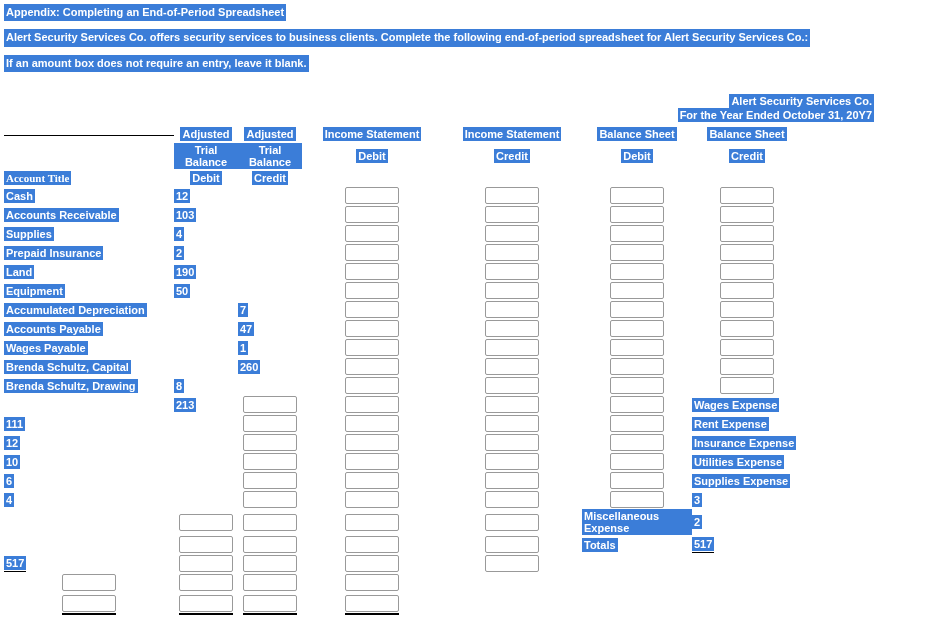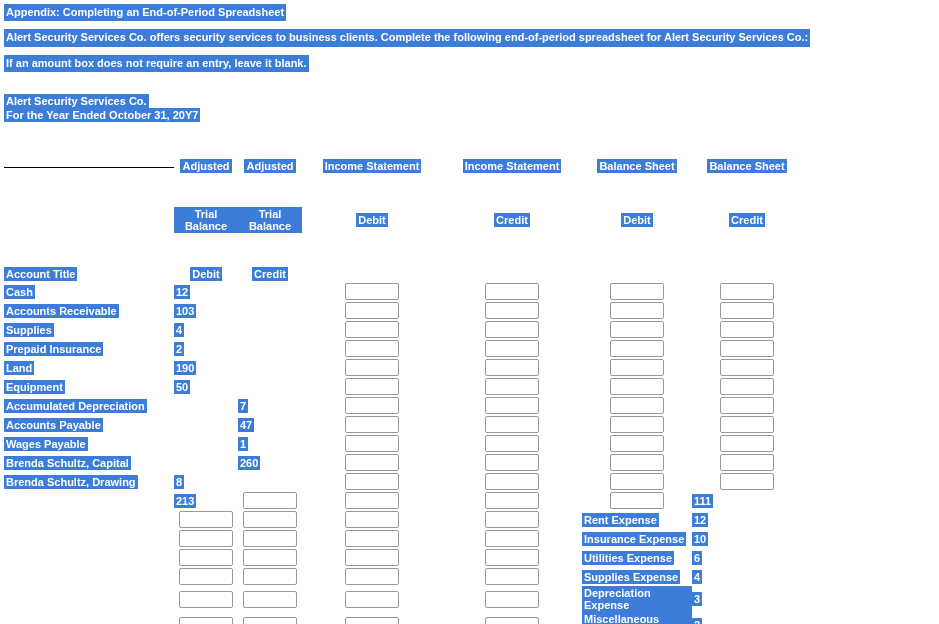--- a/index.html
+++ b/index.html
@@ -17,33 +17,32 @@
       padding: 1px 2px;
     }
     .instruction-block {
       margin-bottom: 8px;
       line-height: 1.4;
     }
     .instruction-block span { display: inline-block; }
     .title-block {
       margin-top: 22px;
       margin-bottom: 4px;
-      text-align: left;
+      text-align: right;
       width: 870px;
     }
     .title-block .hl { display: inline-block; }
     .worksheet {
       display: grid;
       grid-template-columns: 170px 64px 64px 140px 140px 110px 110px;
       align-items: center;
     }
     .header-cell {
       text-align: center;
       padding: 1px 0;
-      margin-top: 32px;
     }
     .header-cell .hl { display: inline-block; }
     .divider-top {
       border-top: 1px solid #000;
       height: 1px;
       width: 170px;
       margin-top: 2px;
     }
     .acct-title .hl { display: inline-block; }
     .num-cell { }
@@ -119,21 +118,21 @@
   </div>
 
   <div class="header-cell"></div>
   <div class="header-cell"><span class="hl">Trial Balance</span></div>
   <div class="header-cell"><span class="hl">Trial Balance</span></div>
   <div class="header-cell"><span class="hl">Debit</span></div>
   <div class="header-cell"><span class="hl">Credit</span></div>
   <div class="header-cell"><span class="hl">Debit</span></div>
   <div class="header-cell"><span class="hl">Credit</span></div>
 
-  <div class="header-cell" style="text-align:left;"><span class="hl">Account Title</span></div>
+  <div class="header-cell" style="text-align:left;font-family:Liberation Serif, serif;"><span class="hl">Account Title</span></div>
   <div class="header-cell"><span class="hl">Debit</span></div>
   <div class="header-cell"><span class="hl">Credit</span></div>
   <div class="header-cell"></div>
   <div class="header-cell"></div>
   <div class="header-cell"></div>
   <div class="header-cell"></div>
 
 <div class="acct-title"><span class="hl">Cash</span></div>
     <div class="num-cell"><span class="hl">12</span></div>
     <div class="num-cell"></div>
@@ -210,20 +209,21 @@
     <div class="input-cell"><input class="entry" type="text" style=""></div>
     <div class="input-cell"><input class="entry" type="text" style=""></div>
     <div class="input-cell"><input class="entry" type="text" style=""></div>
     <div class="input-cell"><input class="entry" type="text" style=""></div>
     <div class="num-cell"></div>
     <div class="num-cell"><span class="hl">213</span></div>
     <div class="input-cell"><input class="entry" type="text" style=""></div>
     <div class="input-cell"><input class="entry" type="text" style=""></div>
     <div class="input-cell"><input class="entry" type="text" style=""></div>
     <div class="input-cell"><input class="entry" type="text" style=""></div>
+    <div class="acct-title"><span class="hl">Wages Expense</span></div>
     <div class="num-cell"><span class="hl">111</span></div>
     <div class="num-cell"></div>
     <div class="input-cell"><input class="entry" type="text" style=""></div>
     <div class="input-cell"><input class="entry" type="text" style=""></div>
     <div class="input-cell"><input class="entry" type="text" style=""></div>
     <div class="input-cell"><input class="entry" type="text" style=""></div>
     <div class="acct-title"><span class="hl">Rent Expense</span></div>
     <div class="num-cell"><span class="hl">12</span></div>
     <div class="num-cell"></div>
     <div class="input-cell"><input class="entry" type="text" style=""></div>
@@ -244,21 +244,20 @@
     <div class="input-cell"><input class="entry" type="text" style=""></div>
     <div class="input-cell"><input class="entry" type="text" style=""></div>
     <div class="input-cell"><input class="entry" type="text" style=""></div>
     <div class="acct-title"><span class="hl">Supplies Expense</span></div>
     <div class="num-cell"><span class="hl">4</span></div>
     <div class="num-cell"></div>
     <div class="input-cell"><input class="entry" type="text" style=""></div>
     <div class="input-cell"><input class="entry" type="text" style=""></div>
     <div class="input-cell"><input class="entry" type="text" style=""></div>
     <div class="input-cell"><input class="entry" type="text" style=""></div>
-    <div class="acct-title"><span class="hl">Depreciation Expense</span></div>
     <div class="num-cell"><span class="hl">3</span></div>
     <div class="num-cell"></div>
     <div class="input-cell"><input class="entry" type="text" style=""></div>
     <div class="input-cell"><input class="entry" type="text" style=""></div>
     <div class="input-cell"><input class="entry" type="text" style=""></div>
     <div class="input-cell"><input class="entry" type="text" style=""></div>
     <div class="acct-title"><span class="hl">Miscellaneous Expense</span></div>
     <div class="num-cell"><span class="hl">2</span></div>
     <div class="num-cell"></div>
     <div class="input-cell"><input class="entry" type="text" style=""></div>

